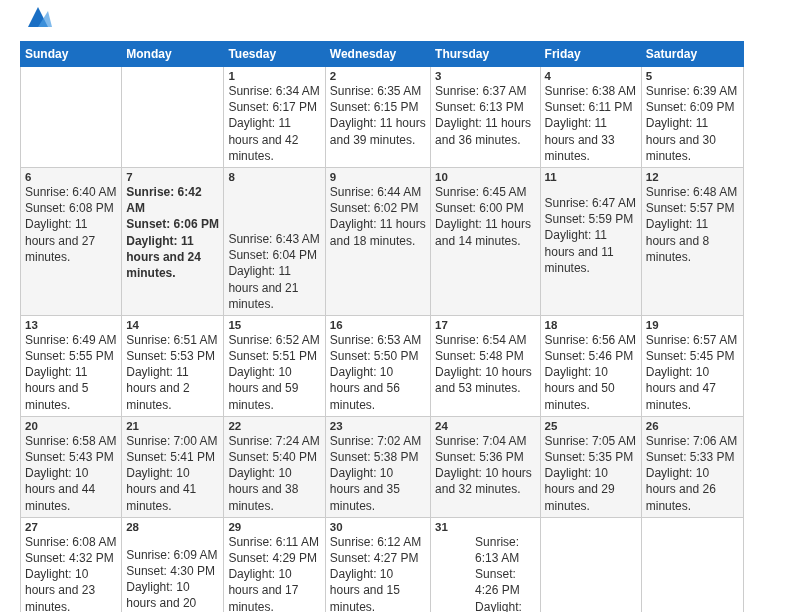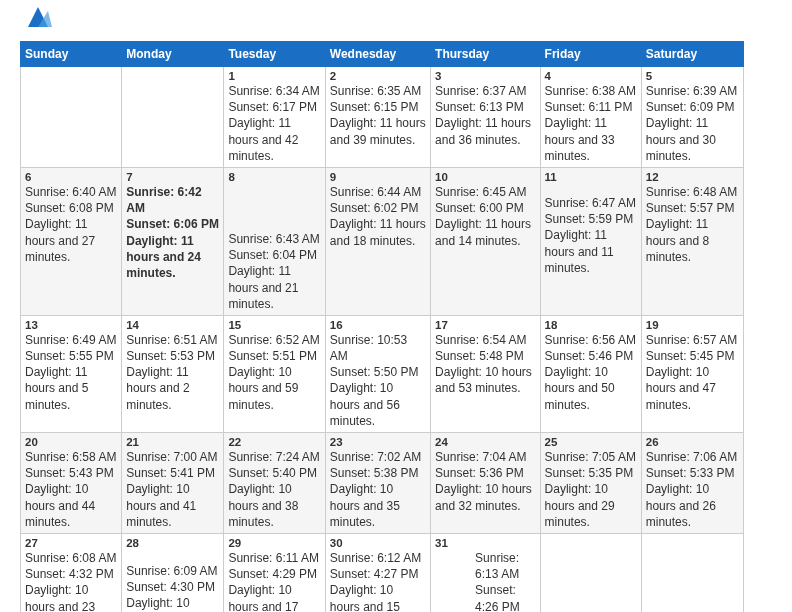--- a/index.html
+++ b/index.html
@@ -229,21 +229,21 @@
 Daylight: 11 hours and 2 minutes.</div>
           </td>
           <td>
             <span class="day-number">15</span>
             <div class="day-info" style="white-space: pre-line;">Sunrise: 6:52 AM
 Sunset: 5:51 PM
 Daylight: 10 hours and 59 minutes.</div>
           </td>
           <td>
             <span class="day-number">16</span>
-            <div class="day-info" style="white-space: pre-line;">Sunrise: 10:53 AM
+            <div class="day-info" style="white-space: pre-line;">Sunrise: 6:53 AM
 Sunset: 5:50 PM
 Daylight: 10 hours and 56 minutes.</div>
           </td>
           <td>
             <span class="day-number">17</span>
             <div class="day-info" style="white-space: pre-line;">Sunrise: 6:54 AM
 Sunset: 5:48 PM
 Daylight: 10 hours and 53 minutes.</div>
           </td>
           <td>

